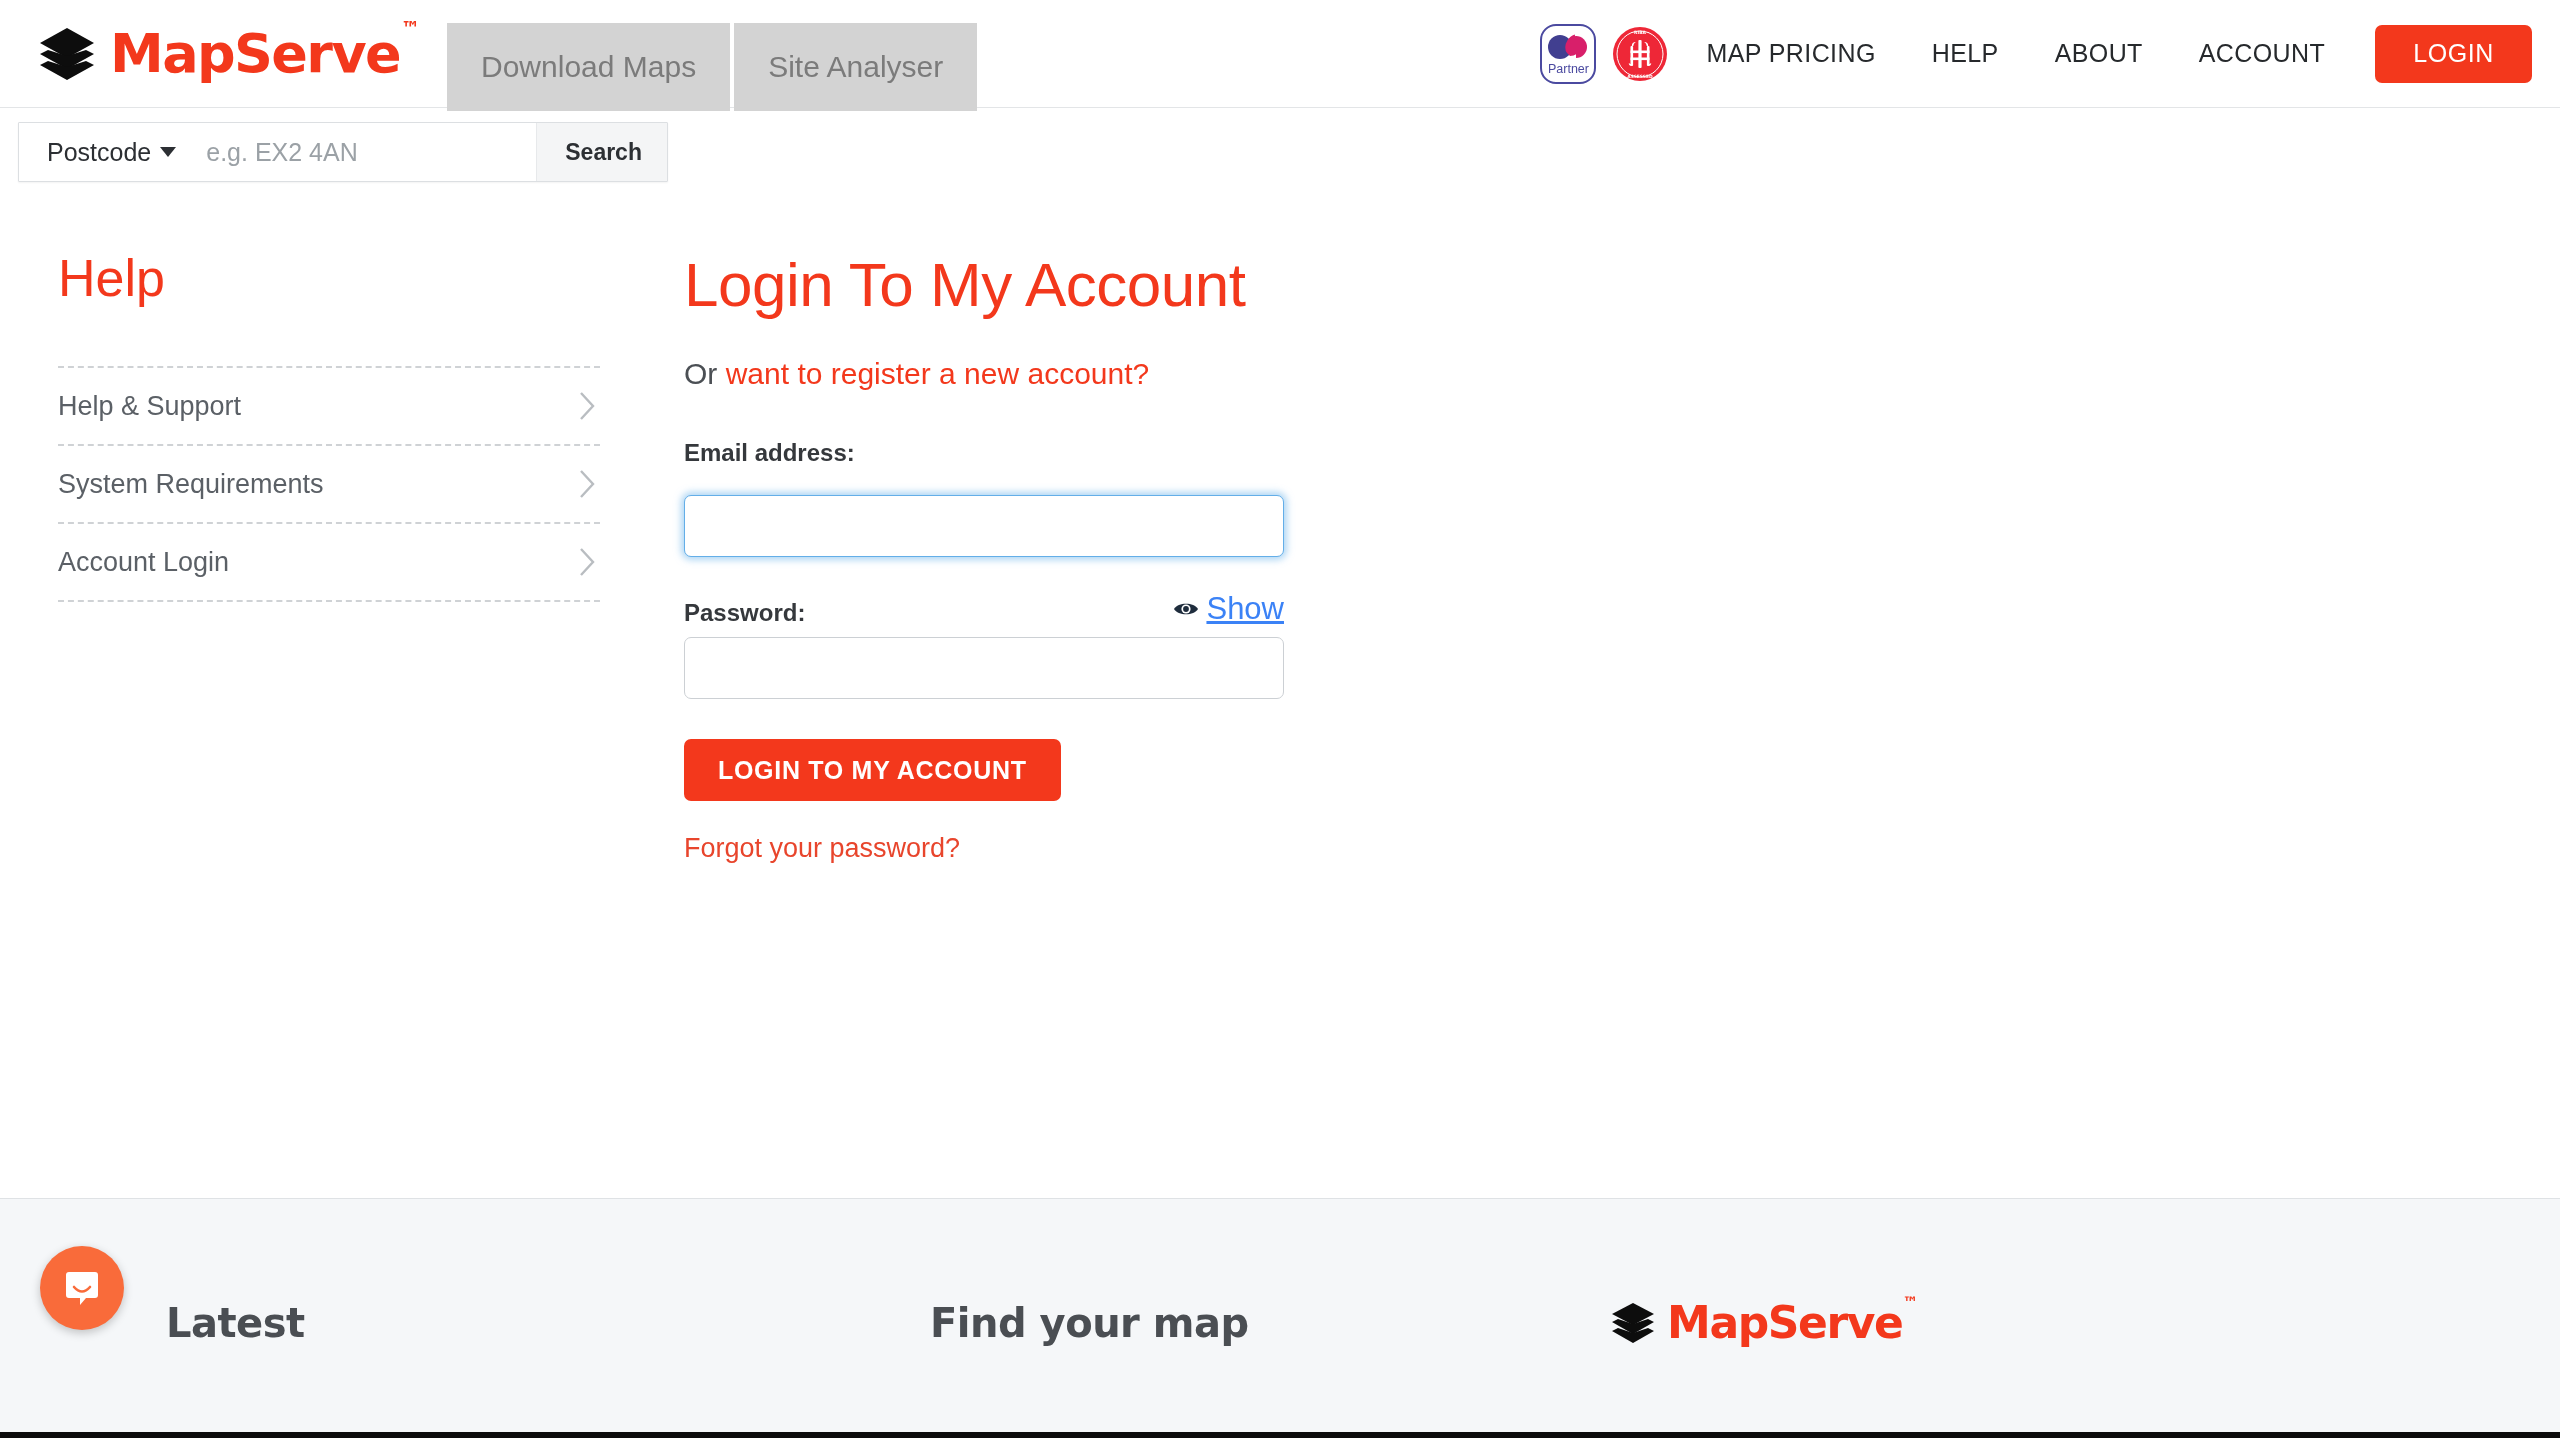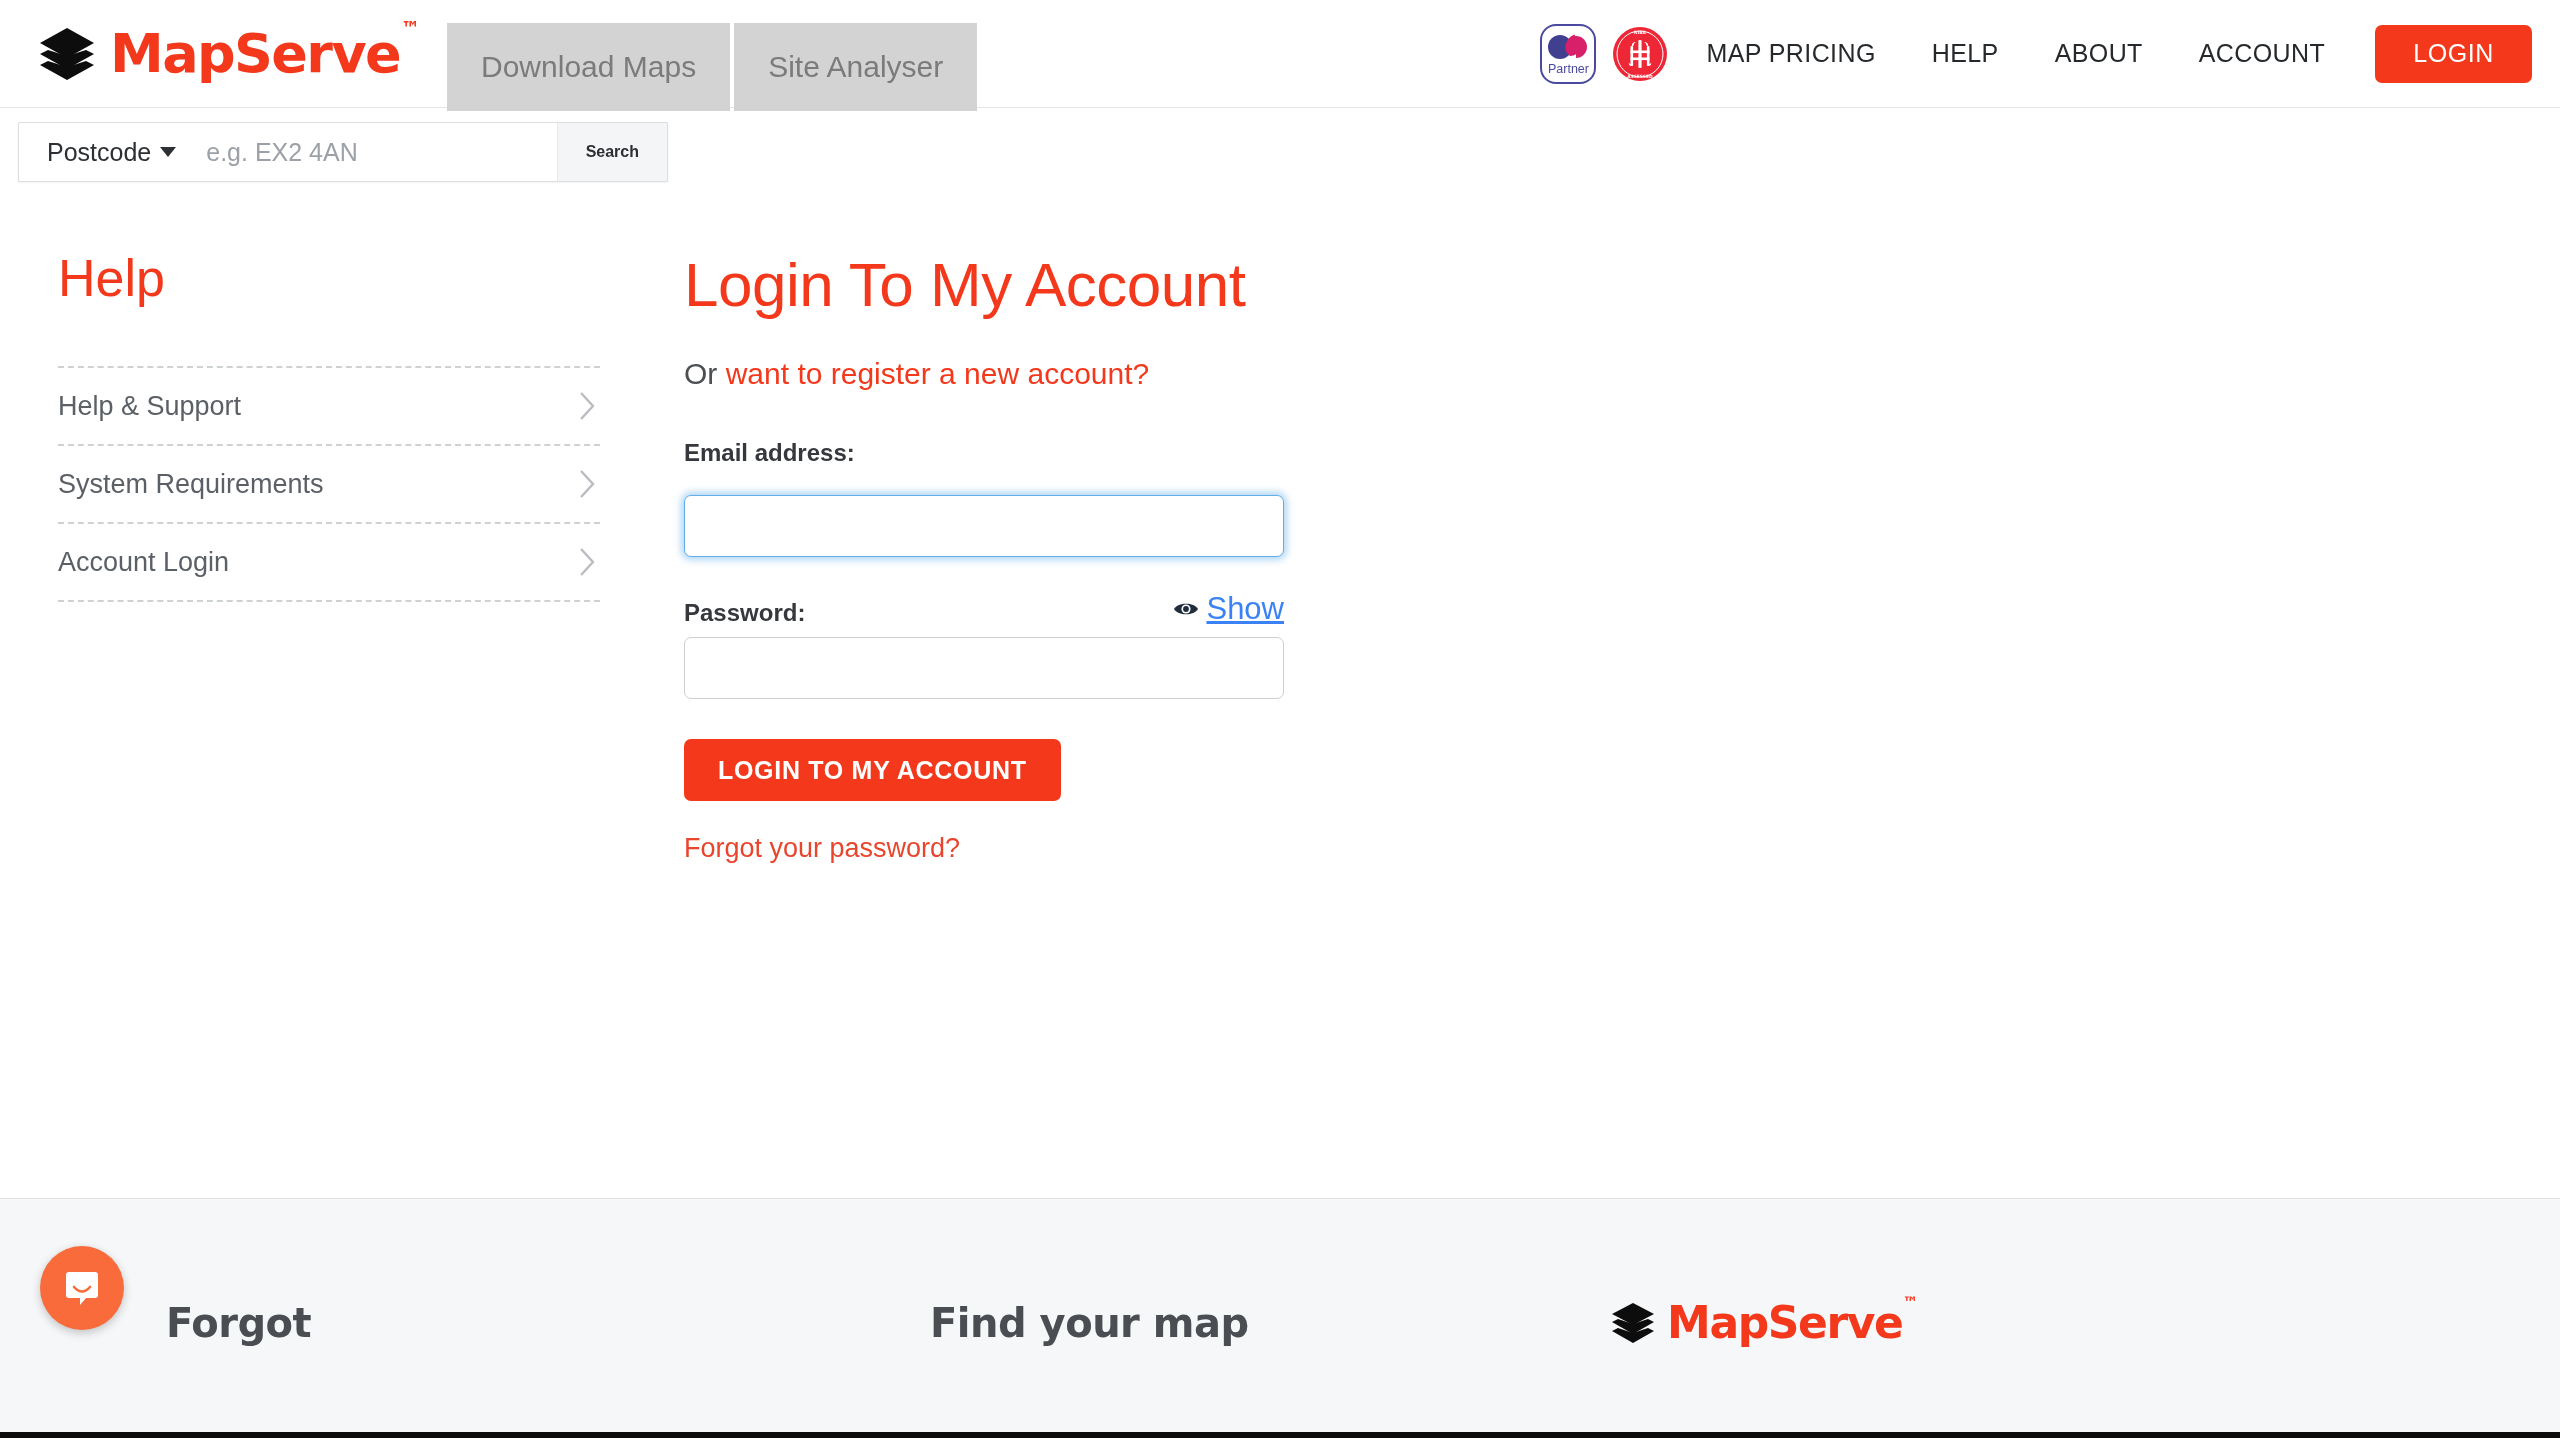--- a/index.html
+++ b/index.html
@@ -140,21 +140,21 @@
     color: #2c2f33;
     padding: 0 8px;
     background: transparent;
     font-family: "Liberation Sans", sans-serif;
   }
   .sb-input::placeholder { color: #9ba1a6; }
   .sb-search {
     background: #f4f5f6;
     border: none;
     border-left: 1px solid #e7e9eb;
-    font-size: 16px;
+    font-size: 23px;
     font-weight: 700;
     color: #2c2f33;
     padding: 0 28px;
     cursor: pointer;
     font-family: "Liberation Sans", sans-serif;
   }
 
   
   .content {
     display: flex;
@@ -441,21 +441,21 @@
       </div>
 
       <a class="forgot-link">Forgot your password?</a>
     </form>
   </div>
 </div>
 
 <div class="footer">
 
   <div class="footer-col footer-col-1">
-    <div class="footer-heading">Forgot</div>
+    <div class="footer-heading">Latest</div>
   </div>
 
   <div class="footer-col footer-col-2">
     <div class="footer-heading">Find your map</div>
   </div>
 
   <div class="footer-col footer-col-3">
     <div class="footer-logo">
       <svg class="footer-logo-mark" viewBox="0 0 46 44">
         <polygon points="23,2 44,13 23,24 2,13" fill="#0d0d0d"></polygon>

